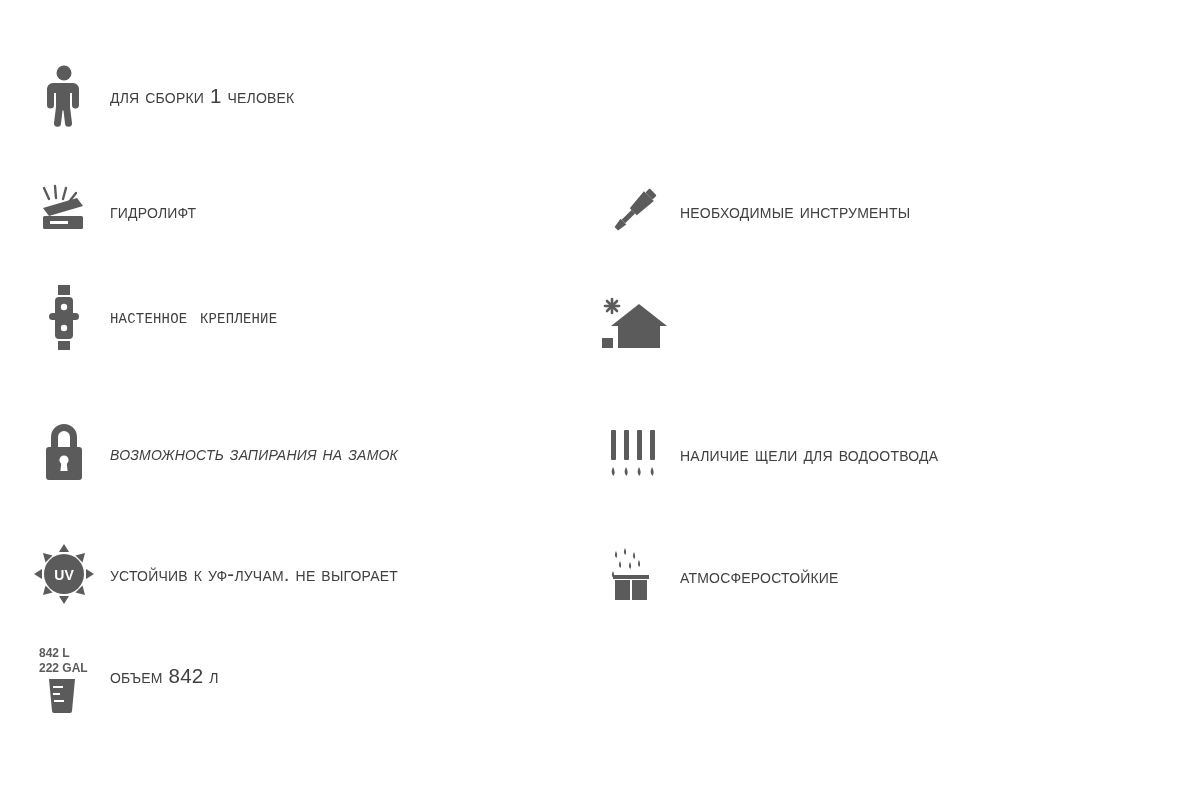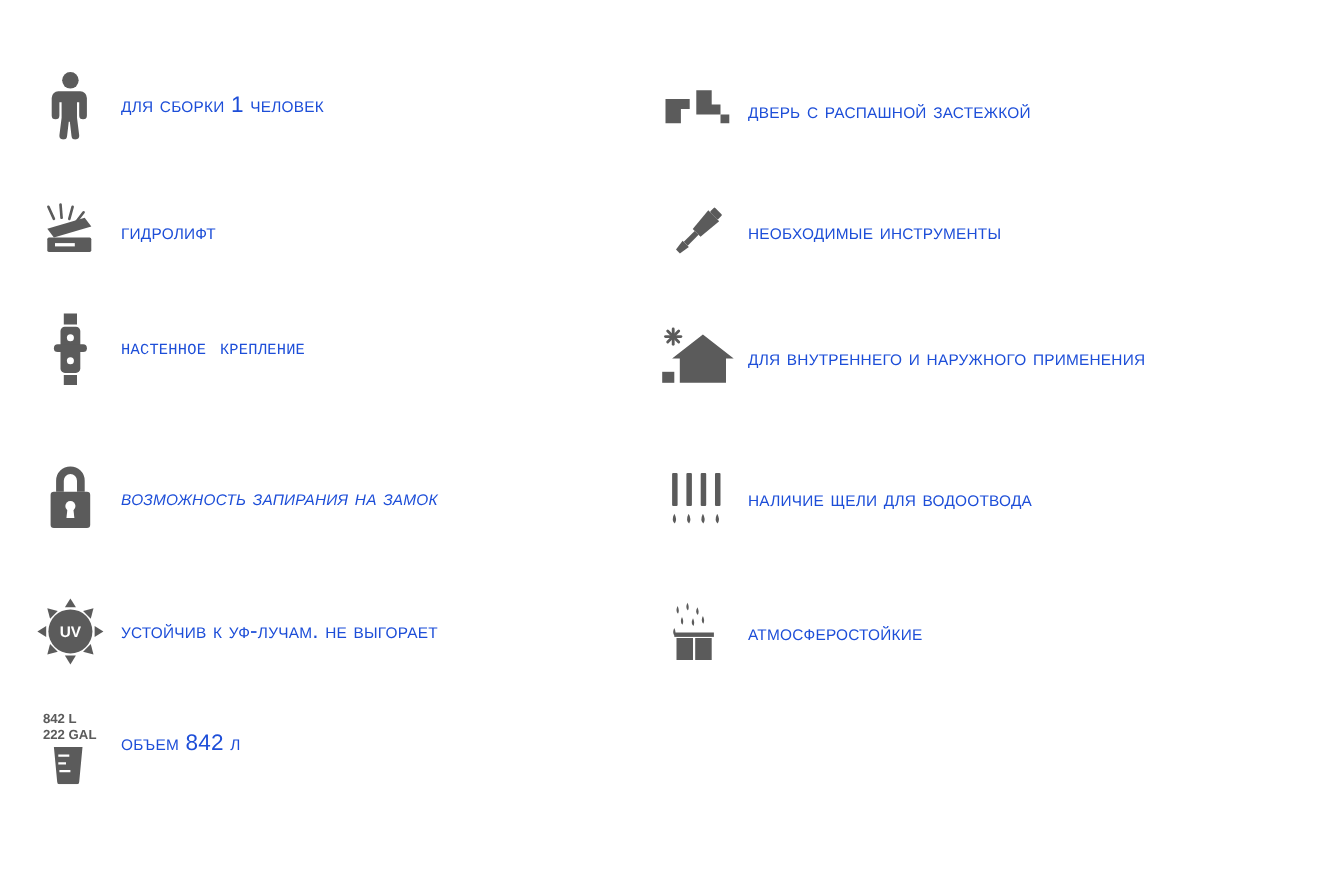--- a/index.html
+++ b/index.html
@@ -30,21 +30,21 @@
     display: flex;
     align-items: center;
     justify-content: center;
     color: #15803d;
   }
   .feature-icon svg {
     display: block;
   }
   .feature-label {
     font-size: 20.5px;
-    color: #1d4ed8;
+    color: #404040;
     font-variant: small-caps;
     text-transform: lowercase;
     letter-spacing: 0.2px;
     white-space: nowrap;
     line-height: 1.2;
     padding-left: 10px;
   }
   
   .col-left  { left: 28px; }
   .col-right { left: 598px; }
@@ -149,30 +149,20 @@
         <g stroke="#ffffff" stroke-width="2">
           <line x1="22" y1="48" x2="32" y2="48"></line>
           <line x1="22" y1="55" x2="29" y2="55"></line>
           <line x1="23" y1="62" x2="33" y2="62"></line>
         </g>
       </svg>
     </div>
     <div class="feature-label">Объем 842 л</div>
   </div>
 
-  <div class="feature-item col-right row-1r">
-    <div class="feature-icon">
-      <svg width="62" height="42" viewBox="0 0 62 42" fill="#5b5b5b">
-        <path d="M2 10 h22 v9 h-8 v13 h-14 z"></path>
-        <path d="M30 2 h14 v13 h8 v9 h-22 z"></path>
-        <path d="M52 24 h8 v8 h-8 z"></path>
-      </svg>
-    </div>
-    <div class="feature-label">Дверь с распашной застежкой</div>
-  </div>
 
   <div class="feature-item col-right row-2r">
     <div class="feature-icon">
       <svg width="58" height="58" viewBox="0 0 58 58" fill="#5b5b5b">
         <g transform="rotate(45 29 29)">
           <rect x="24" y="2" width="10" height="6" rx="1"></rect>
           <path d="M22 8 h14 l-2 22 h-10 z"></path>
           <rect x="26.5" y="30" width="5" height="14"></rect>
           <path d="M25 44 h8 l-1.5 10 h-5 z"></path>
         </g>
@@ -187,21 +177,20 @@
         <g stroke="#5b5b5b" stroke-width="2.6" stroke-linecap="round">
           <line x1="13" y1="3" x2="13" y2="17"></line>
           <line x1="6" y1="10" x2="20" y2="10"></line>
           <line x1="8" y1="5" x2="18" y2="15"></line>
           <line x1="18" y1="5" x2="8" y2="15"></line>
         </g>
         <path d="M40 8 L68 30 h-7 v22 h-42 v-22 h-7 z"></path>
         <rect x="3" y="42" width="11" height="10"></rect>
       </svg>
     </div>
-    <div class="feature-label">Для внутреннего и наружного применения</div>
   </div>
 
   <div class="feature-item col-right row-4r">
     <div class="feature-icon">
       <svg width="62" height="56" viewBox="0 0 62 56" fill="#5b5b5b">
         <rect x="8" y="4" width="5" height="30" rx="1"></rect>
         <rect x="21" y="4" width="5" height="30" rx="1"></rect>
         <rect x="34" y="4" width="5" height="30" rx="1"></rect>
         <rect x="47" y="4" width="5" height="30" rx="1"></rect>
         <path d="M10 41 q3 5 0.5 9 q-3.5 -3 -0.5 -9 z"></path>

